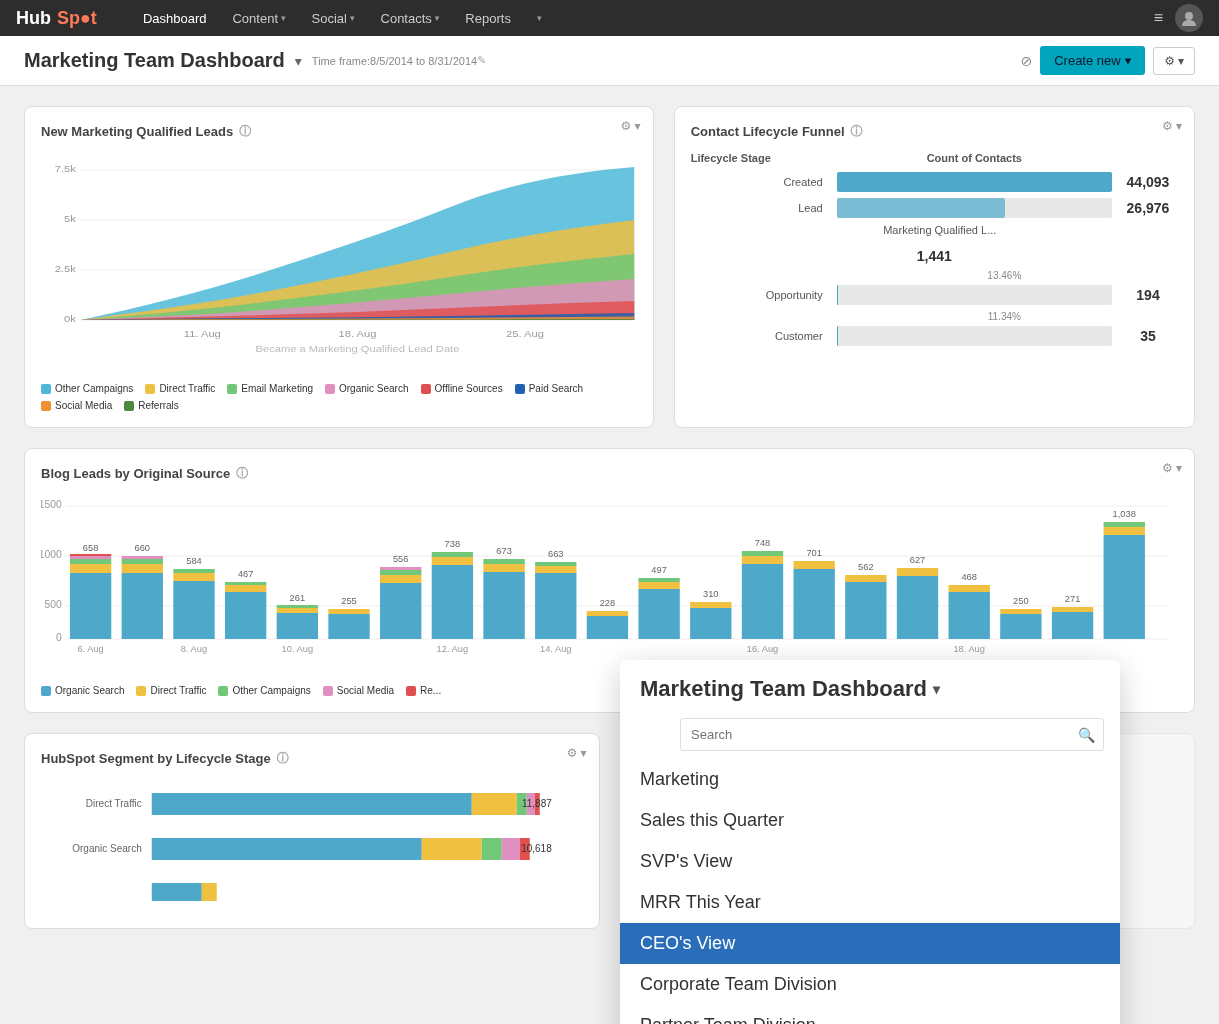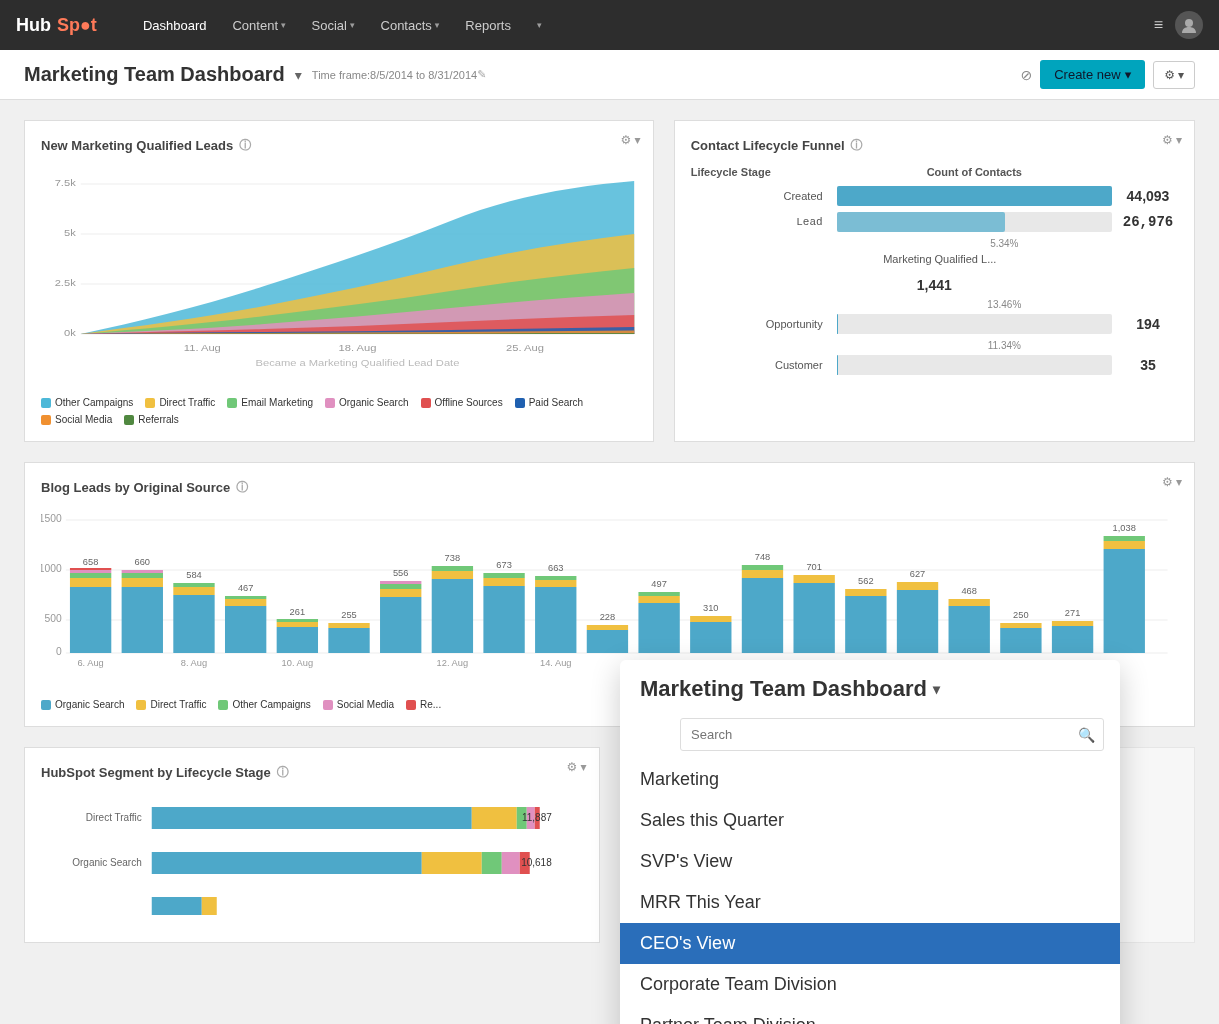--- a/index.html
+++ b/index.html
@@ -1,19 +1,19 @@
 <!DOCTYPE html>
 <html><head>
   <meta charset="utf-8">
   <style>
     * { box-sizing: border-box; margin: 0; padding: 0; }
     body { font-family: -apple-system, BlinkMacSystemFont, 'Segoe UI', Helvetica, Arial, sans-serif; background: #f0f0f0; font-size: 13px; color: #333; }
 
     
-    .nav { background: #2d2d2d; height: 50px; display: flex; align-items: center; padding: 0 16px; gap: 20px; }
+    .nav { background: #2d2d2d; height: 36px; display: flex; align-items: center; padding: 0 16px; gap: 20px; }
     .nav-logo { display: flex; align-items: center; gap: 6px; font-weight: bold; font-size: 18px; color: #fff; }
     .nav-logo .spot { color: #ff7a59; }
     .nav-links { display: flex; gap: 6px; margin-left: 16px; }
     .nav-link { color: #ccc; font-size: 13px; padding: 6px 10px; cursor: pointer; display: flex; align-items: center; gap: 3px; }
     .nav-link.active { color: #fff; }
     .nav-right { margin-left: auto; display: flex; align-items: center; gap: 12px; }
     .nav-hamburger { color: #ccc; font-size: 16px; cursor: pointer; }
     .nav-avatar { width: 28px; height: 28px; border-radius: 50%; background: #555; display: flex; align-items: center; justify-content: center; color: #fff; font-size: 12px; cursor: pointer; }
     .chevron-small { font-size: 9px; opacity: 0.7; }
 
@@ -27,21 +27,21 @@
     .page-header-right { display: flex; align-items: center; gap: 8px; }
     .btn-create { background: #00a4bd; color: #0f172a; border: none; padding: 7px 14px; border-radius: 3px; cursor: pointer; font-size: 13px; display: flex; align-items: center; gap: 4px; }
     .btn-settings { background: #fff; border: 1px solid #ccc; padding: 6px 10px; border-radius: 3px; cursor: pointer; color: #555; font-size: 12px; display: flex; align-items: center; gap: 3px; }
     .settings-icon-page { color: #888; font-size: 14px; }
 
     
     .main { padding: 20px 24px; display: flex; flex-direction: column; gap: 20px; }
 
     
     .cards-row { display: flex; gap: 20px; }
-    .card { background: #fff; border: 1px solid #ddd; border-radius: 0; padding: 16px; flex: 1; position: relative; }
+    .card { background: #fff; border: 1px solid #ddd; border-radius: 8px; padding: 16px; flex: 1; position: relative; }
     .card-title { font-size: 13px; font-weight: 600; color: #444; margin-bottom: 12px; display: flex; align-items: center; gap: 6px; }
     .card-gear { position: absolute; top: 12px; right: 12px; color: #999; cursor: pointer; font-size: 12px; display: flex; align-items: center; gap: 2px; }
 
     
     .area-chart-container { width: 100%; }
     .chart-legend { display: flex; flex-wrap: wrap; gap: 6px 12px; margin-top: 8px; font-size: 10px; }
     .legend-item { display: flex; align-items: center; gap: 4px; }
     .legend-dot { width: 10px; height: 10px; border-radius: 2px; flex-shrink: 0; }
 
     
@@ -225,31 +225,30 @@
           <div style="display:flex;align-items:center;gap:6px;">
             <div class="funnel-stage-label">Created</div>
             <div class="funnel-bar-wrap">
               <div class="funnel-bar" style="width:100%;background:#4da8c9;"></div>
             </div>
             <div class="funnel-count">44,093</div>
           </div>
         </div>
 
         <div class="funnel-row">
-          <div style="display:flex;align-items:center;gap:6px;font-family:Liberation Mono, monospace;">
+          <div style="display:flex;align-items:center;gap:6px;">
             <div class="funnel-stage-label">Lead</div>
             <div class="funnel-bar-wrap">
               <div class="funnel-bar" style="width:61%;background:#7bbdd4;"></div>
             </div>
             <div class="funnel-count">26,976</div>
           </div>
         </div>
 
         <div class="funnel-row">
-          <div class="funnel-pct" style="padding-left:140px;">5.34%</div>
           <div style="display:flex;align-items:center;gap:6px;flex-direction:column;">
             <div class="funnel-stage-label">Marketing Qualified L...</div>
             <div class="funnel-bar-wrap">
               <div class="funnel-bar" style="width:3.3%;background:#4da8c9;"></div>
             </div>
             <div class="funnel-count">1,441</div>
           </div>
         </div>
 
         <div class="funnel-row">

